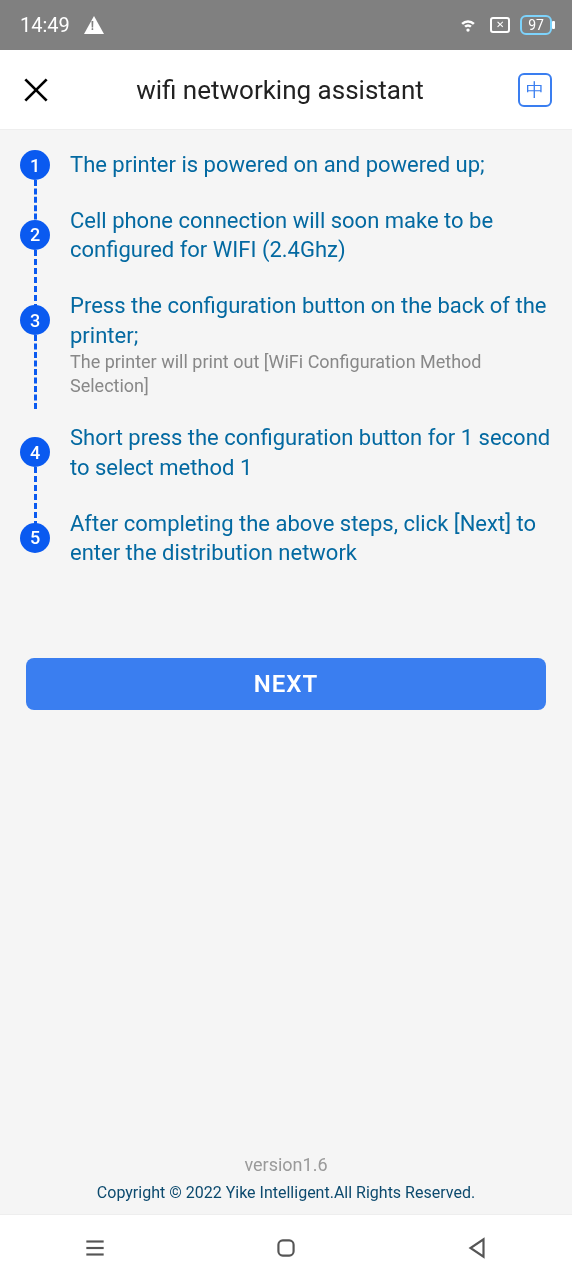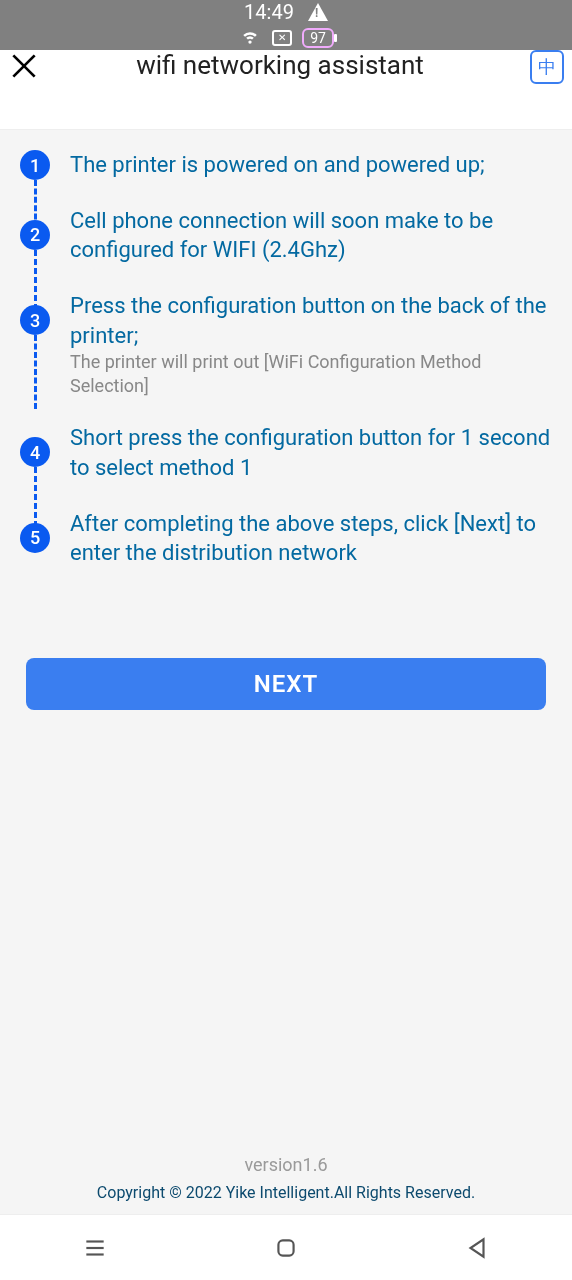--- a/index.html
+++ b/index.html
@@ -1,30 +1,30 @@
 <!DOCTYPE html>
 <html><head>
 <meta charset="utf-8">
 <style>
   * { margin: 0; padding: 0; box-sizing: border-box; }
   html, body { width: 572px; height: 1280px; font-family: -apple-system, Roboto, "Helvetica Neue", Arial, sans-serif; background: #f5f5f5; overflow: hidden; }
 
   
-  .status-bar { height: 50px; background: #808080; color: #fff; display: flex; align-items: center; justify-content: space-between; padding: 0 20px; font-size: 20px; flex-direction: column; }
+  .status-bar { height: 50px; background: #808080; color: #fff; display: flex; align-items: center; justify-content: space-between; padding: 0 20px; font-size: 20px; }
   .status-left { display: flex; align-items: center; gap: 14px; }
   .status-right { display: flex; align-items: center; gap: 10px; }
   .warn-tri { width: 0; height: 0; border-left: 10px solid transparent; border-right: 10px solid transparent; border-bottom: 18px solid #fff; position: relative; }
   .warn-tri::after { content: "!"; position: absolute; top: 3px; left: -3px; font-size: 12px; color: #808080; font-weight: bold; }
   .wifi-arc { font-size: 22px; }
   .sim-box { width: 20px; height: 16px; border: 2px solid #fff; border-radius: 3px; display: flex; align-items: center; justify-content: center; font-size: 10px; line-height: 1; }
-  .battery { border: 2px solid #f0abfc; border-radius: 6px; padding: 0 6px; font-size: 14px; position: relative; }
+  .battery { border: 2px solid #7dd3fc; border-radius: 6px; padding: 0 6px; font-size: 14px; position: relative; }
   .battery::after { content: ""; position: absolute; right: -5px; top: 4px; width: 3px; height: 8px; background: #fff; border-radius: 1px; }
 
   
-  .header { height: 80px; background: #fff; display: flex; align-items: flex-start; padding: 0 8px; position: relative; border-bottom: 1px solid #eee; }
+  .header { height: 80px; background: #fff; display: flex; align-items: center; padding: 0 20px; position: relative; border-bottom: 1px solid #eee; }
   .close-x { width: 32px; height: 32px; cursor: pointer; }
   .close-x svg { width: 100%; height: 100%; }
   .title { flex: 1; text-align: center; font-size: 26px; color: #222; padding-right: 10px; }
   .lang-box { width: 34px; height: 34px; border: 2px solid #3a7ef0; border-radius: 6px; display: flex; align-items: center; justify-content: center; color: #3a7ef0; font-size: 18px; cursor: pointer; }
 
   
   .content { padding: 20px; }
   .intro { font-size: 22px; font-weight: 700; color: #111; line-height: 1.35; margin: 18px 0 40px 0; }
 
   .steps { position: relative; padding-left: 50px; }

